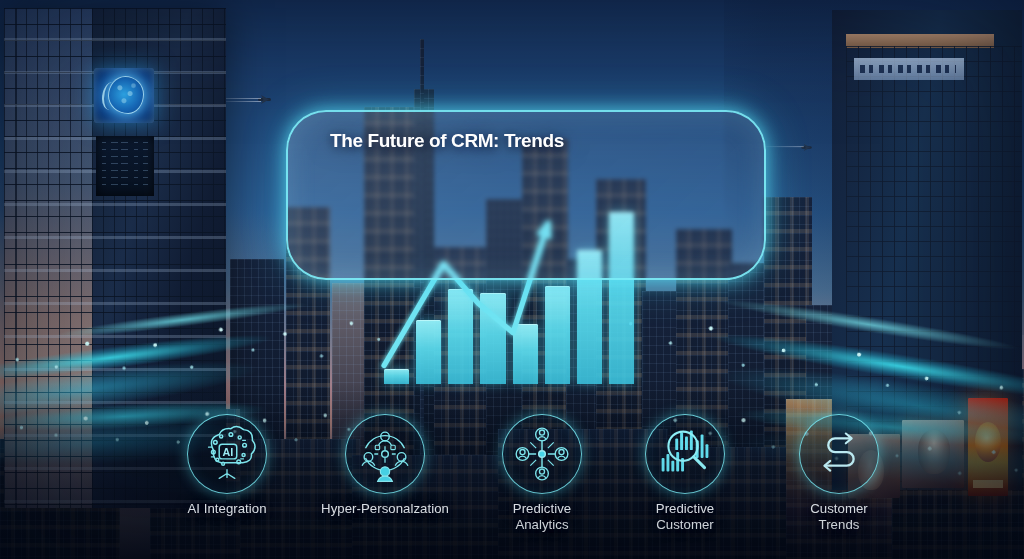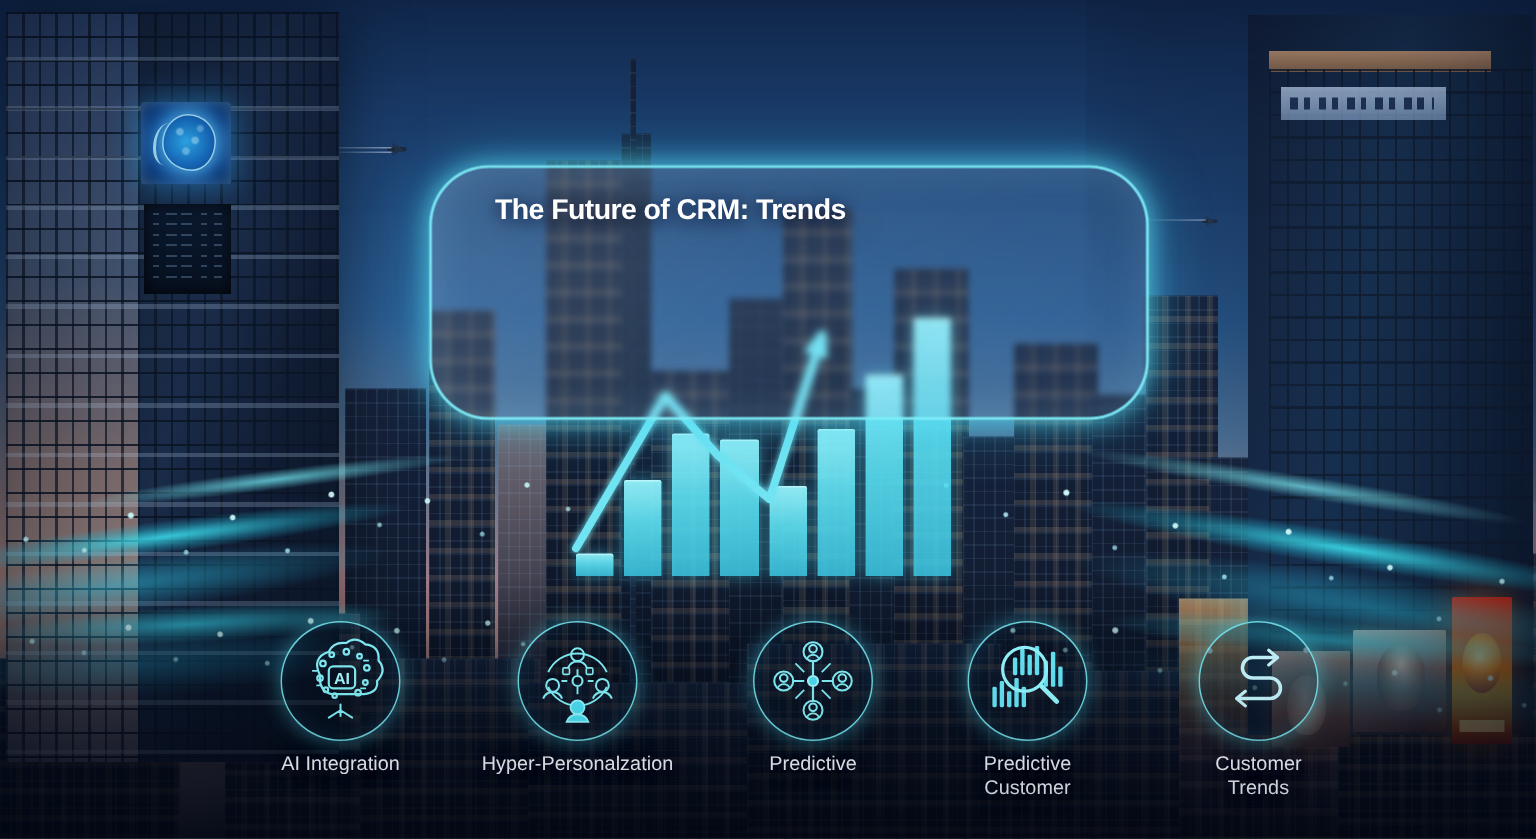--- a/index.html
+++ b/index.html
@@ -567,20 +567,21 @@
               <path d="M56 44.5 a4.6 4.6 0 0 1 8 0" stroke-width="1.2"></path>
               <circle cx="40" cy="60" r="6.5"></circle>
                 <circle cx="40" cy="58" r="2.6"></circle>
               <path d="M36 64.5 a4.6 4.6 0 0 1 8 0" stroke-width="1.2"></path>
             </g>
           </g>
         </svg>
       </div>
       <div class="feature-label">
         <div>Predictive</div>
+        <div>Analytics</div>
       </div>
     </div>
 
     <div class="feature" style="left:574px;">
       <div class="feature-circle">
         <svg viewBox="0 0 80 80">
           <g fill="#63dff0" stroke="none">
             <rect x="16" y="44" width="3" height="14" rx="1"></rect>
             <rect x="21" y="40" width="3" height="18" rx="1"></rect>
             <rect x="26" y="47" width="3" height="11" rx="1"></rect>

